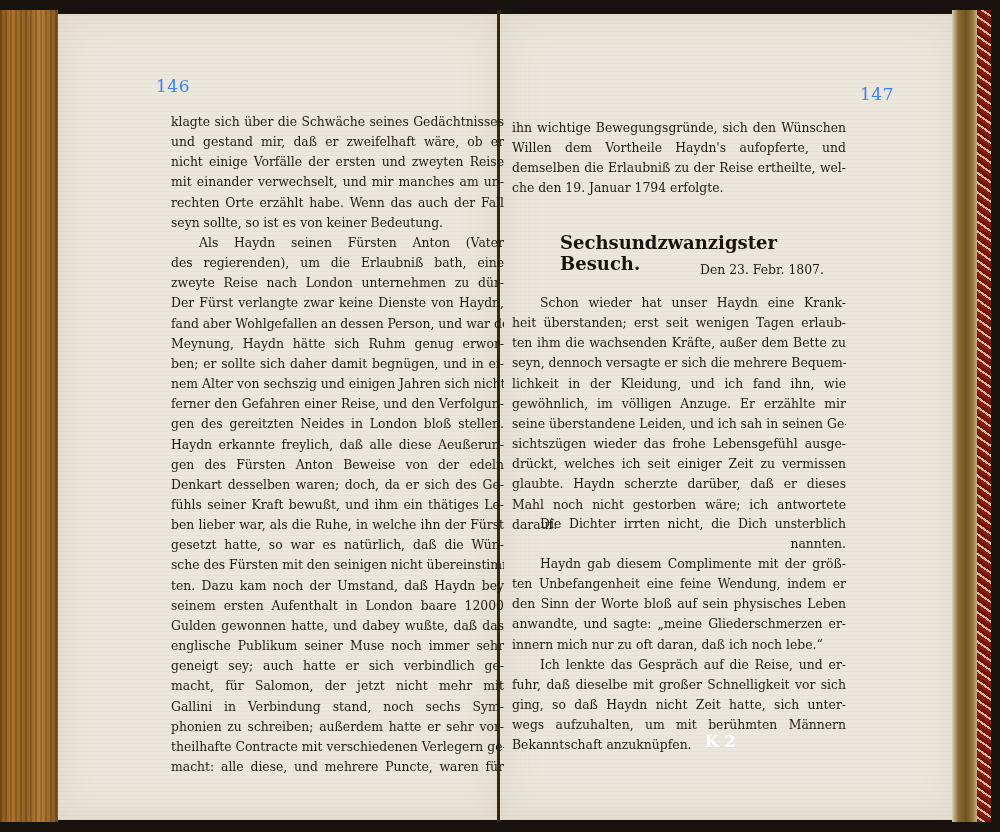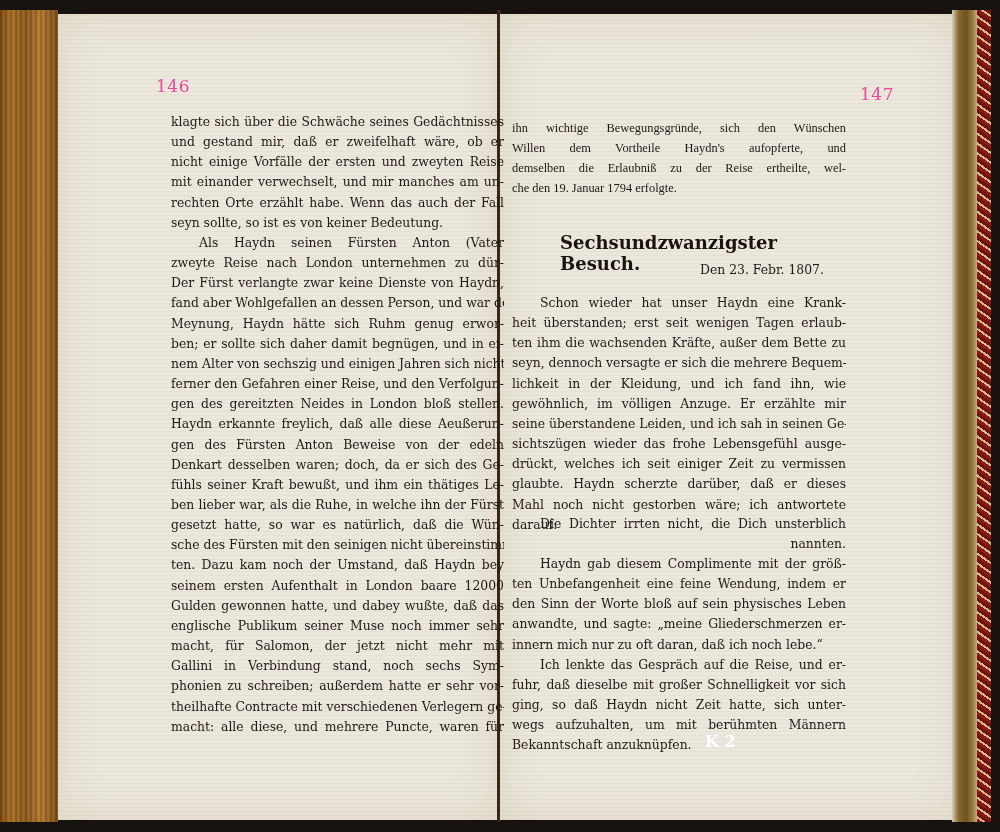--- a/index.html
+++ b/index.html
@@ -38,21 +38,21 @@
       position: absolute; left: 952px; top: 10px; width: 26px; height: 812px;
       background: linear-gradient(90deg, #d8d0ba 0%, #8a6a32 25%, #6e5224 55%, #9a7a3a 80%, #c9bc98 100%);
     }
     .marbled {
       position: absolute; left: 977px; top: 10px; width: 14px; height: 812px;
       background:
         repeating-linear-gradient(35deg, #8a1a14 0 3px, #d9b98a 3px 5px, #6e1410 5px 8px),
         #8a1a14;
     }
     .page-number {
-      position: absolute; font-size: 17px; color: #ec4899;
+      position: absolute; font-size: 17px; color: #3b82f6;
       font-family: "DejaVu Serif", serif; letter-spacing: 0.5px;
     }
     .text-block {
       position: absolute;
       font-family: "DejaVu Serif", serif;
       font-size: 12.4px;
       line-height: 20.15px;
       color: #1f1a14;
       text-align: justify;
       text-align-last: justify;
@@ -92,49 +92,51 @@
   <div class="page-number" style="left:156px; top:76px;">146</div>
 
   <div class="text-block" id="left-text" style="left:160px; top:112px; width:333px;margin-left:11px;">
     <span class="line">klagte sich über die Schwäche seines Gedächtnisses</span>
     <span class="line">und gestand mir, daß er zweifelhaft wäre, ob er</span>
     <span class="line">nicht einige Vorfälle der ersten und zweyten Reise</span>
     <span class="line">mit einander verwechselt, und mir manches am un-</span>
     <span class="line">rechten Orte erzählt habe. Wenn das auch der Fall</span>
     <span class="line last">seyn sollte, so ist es von keiner Bedeutung.</span>
     <span class="line indent">Als Haydn seinen Fürsten Anton (Vater</span>
+    <span class="line">des regierenden), um die Erlaubniß bath, eine</span>
     <span class="line">zweyte Reise nach London unternehmen zu dür-</span>
     <span class="line">Der Fürst verlangte zwar keine Dienste von Haydn,</span>
     <span class="line">fand aber Wohlgefallen an dessen Person, und war der</span>
     <span class="line">Meynung, Haydn hätte sich Ruhm genug erwor-</span>
     <span class="line">ben; er sollte sich daher damit begnügen, und in ei-</span>
     <span class="line">nem Alter von sechszig und einigen Jahren sich nicht</span>
     <span class="line">ferner den Gefahren einer Reise, und den Verfolgun-</span>
     <span class="line">gen des gereitzten Neides in London bloß stellen.</span>
     <span class="line">Haydn erkannte freylich, daß alle diese Aeußerun-</span>
     <span class="line">gen des Fürsten Anton Beweise von der edeln</span>
     <span class="line">Denkart desselben waren; doch, da er sich des Ge-</span>
     <span class="line">fühls seiner Kraft bewußt, und ihm ein thätiges Le-</span>
     <span class="line">ben lieber war, als die Ruhe, in welche ihn der Fürst</span>
     <span class="line">gesetzt hatte, so war es natürlich, daß die Wün-</span>
     <span class="line">sche des Fürsten mit den seinigen nicht übereinstimm-</span>
     <span class="line">ten. Dazu kam noch der Umstand, daß Haydn bey</span>
     <span class="line">seinem ersten Aufenthalt in London baare 12000</span>
     <span class="line">Gulden gewonnen hatte, und dabey wußte, daß das</span>
     <span class="line">englische Publikum seiner Muse noch immer sehr</span>
+    <span class="line">geneigt sey; auch hatte er sich verbindlich ge-</span>
     <span class="line">macht, für Salomon, der jetzt nicht mehr mit</span>
     <span class="line">Gallini in Verbindung stand, noch sechs Sym-</span>
     <span class="line">phonien zu schreiben; außerdem hatte er sehr vor-</span>
     <span class="line">theilhafte Contracte mit verschiedenen Verlegern ge-</span>
     <span class="line">macht: alle diese, und mehrere Puncte, waren für</span>
   </div>
 
   <div class="page-number" style="left:818px; top:84px;margin-left:42px;">147</div>
 
-  <div class="text-block" style="left:512px; top:118px; width:334px;font-family:Liberation Serif, serif;">
+  <div class="text-block" style="left:512px; top:118px; width:334px;">
     <span class="line">ihn wichtige Bewegungsgründe, sich den Wünschen</span>
     <span class="line">Willen dem Vortheile Haydn's aufopferte, und</span>
     <span class="line">demselben die Erlaubniß zu der Reise ertheilte, wel-</span>
     <span class="line last">che den 19. Januar 1794 erfolgte.</span>
   </div>
 
   <div class="heading">Sechsundzwanzigster Besuch.</div>
   <div class="dateline">Den 23. Febr. 1807.</div>
 
   <div class="text-block" style="left:512px; top:293px; width:334px;">

